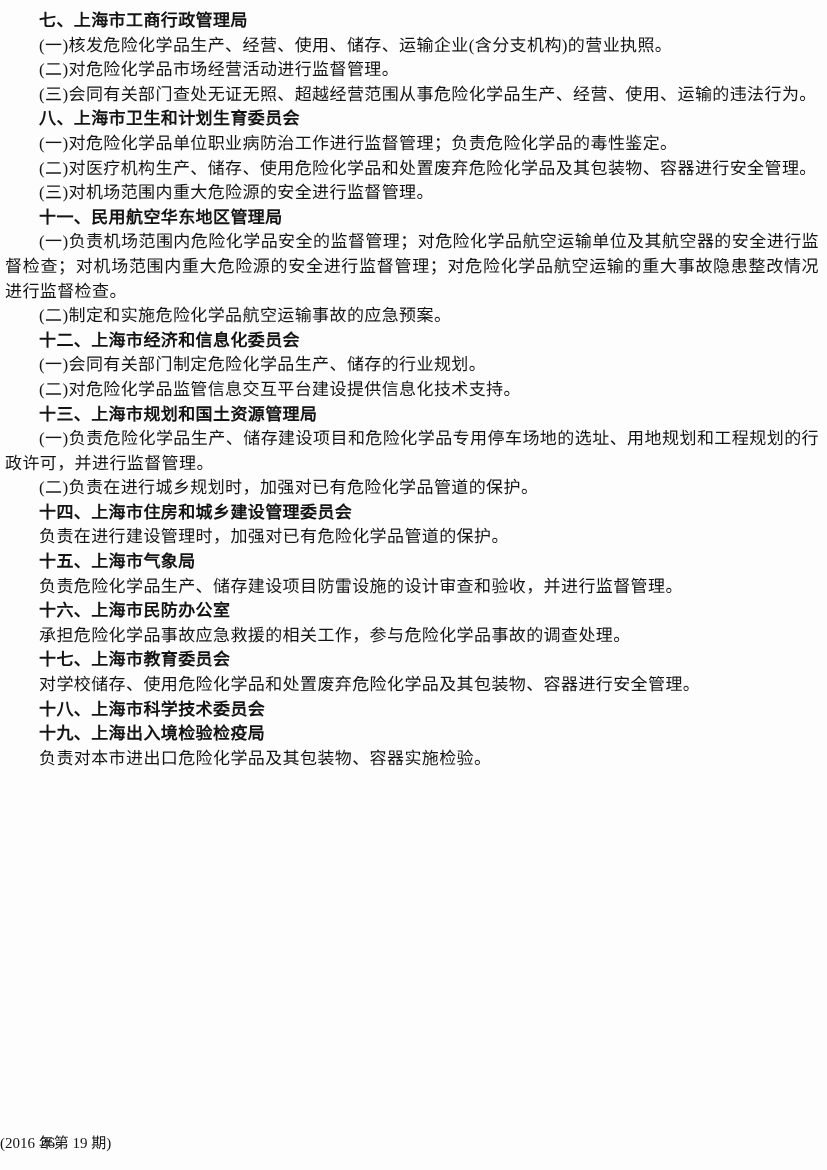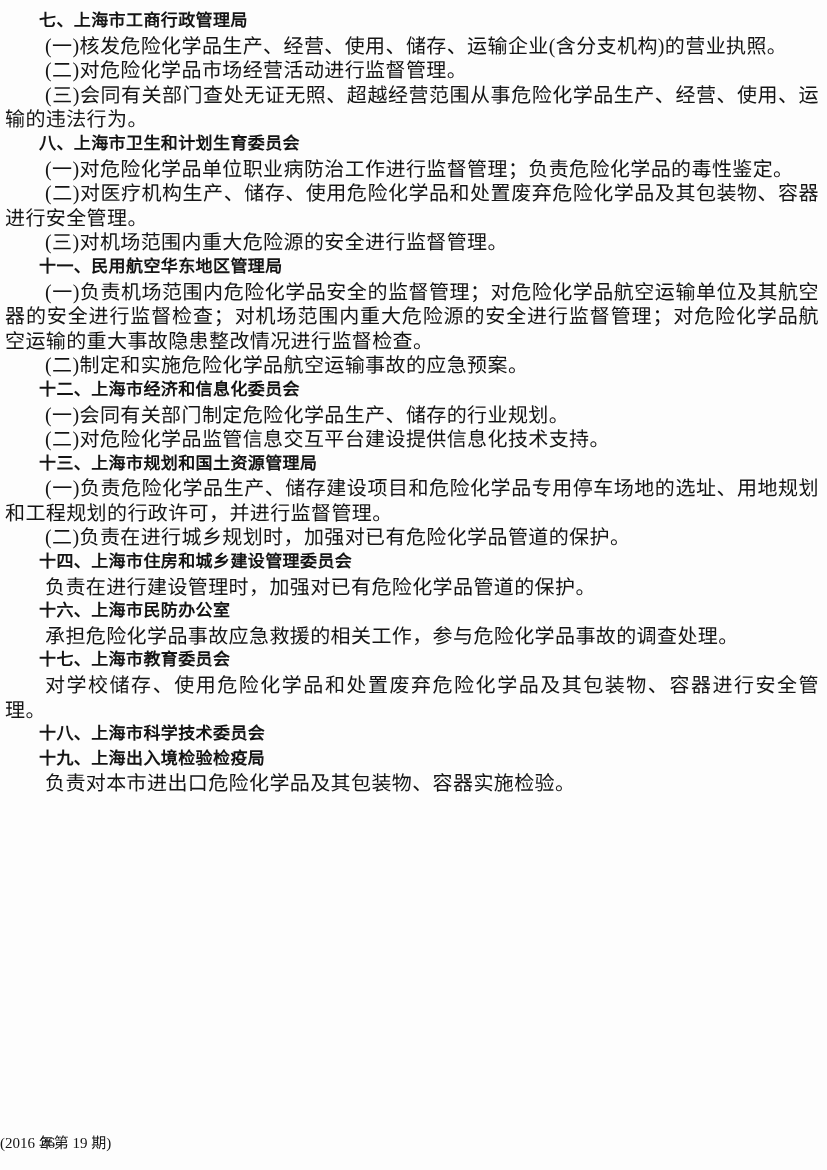--- a/index.html
+++ b/index.html
@@ -16,21 +16,21 @@
   .content {
     position: absolute;
     top: 9px;
     left: 5px;
     right: 8px;
   }
   .sec { margin: 0; padding: 0; }
   .hd, .para {
     margin: 0;
     padding: 0;
-    font-size: 20px;
+    font-size: 17px;
     line-height: 24.6px;
     text-indent: 2em;
     text-align: justify;
     letter-spacing: 0.4px;
   }
   .hd {
     font-weight: 700;
     font-size: 17px;
   }
   .footer {
@@ -93,20 +93,24 @@
       <h2 class="hd">十三、上海市规划和国土资源管理局</h2>
       <p class="para">(一)负责危险化学品生产、储存建设项目和危险化学品专用停车场地的选址、用地规划和工程规划的行政许可，并进行监督管理。</p>
       <p class="para">(二)负责在进行城乡规划时，加强对已有危险化学品管道的保护。</p>
     </section>
 
     <section class="sec">
       <h2 class="hd">十四、上海市住房和城乡建设管理委员会</h2>
       <p class="para">负责在进行建设管理时，加强对已有危险化学品管道的保护。</p>
     </section>
 
+    <section class="sec">
+      <h2 class="hd">十五、上海市气象局</h2>
+      <p class="para">负责危险化学品生产、储存建设项目防雷设施的设计审查和验收，并进行监督管理。</p>
+    </section>
 
     <section class="sec">
       <h2 class="hd">十六、上海市民防办公室</h2>
       <p class="para">承担危险化学品事故应急救援的相关工作，参与危险化学品事故的调查处理。</p>
     </section>
 
     <section class="sec">
       <h2 class="hd">十七、上海市教育委员会</h2>
       <p class="para">对学校储存、使用危险化学品和处置废弃危险化学品及其包装物、容器进行安全管理。</p>
     </section>

